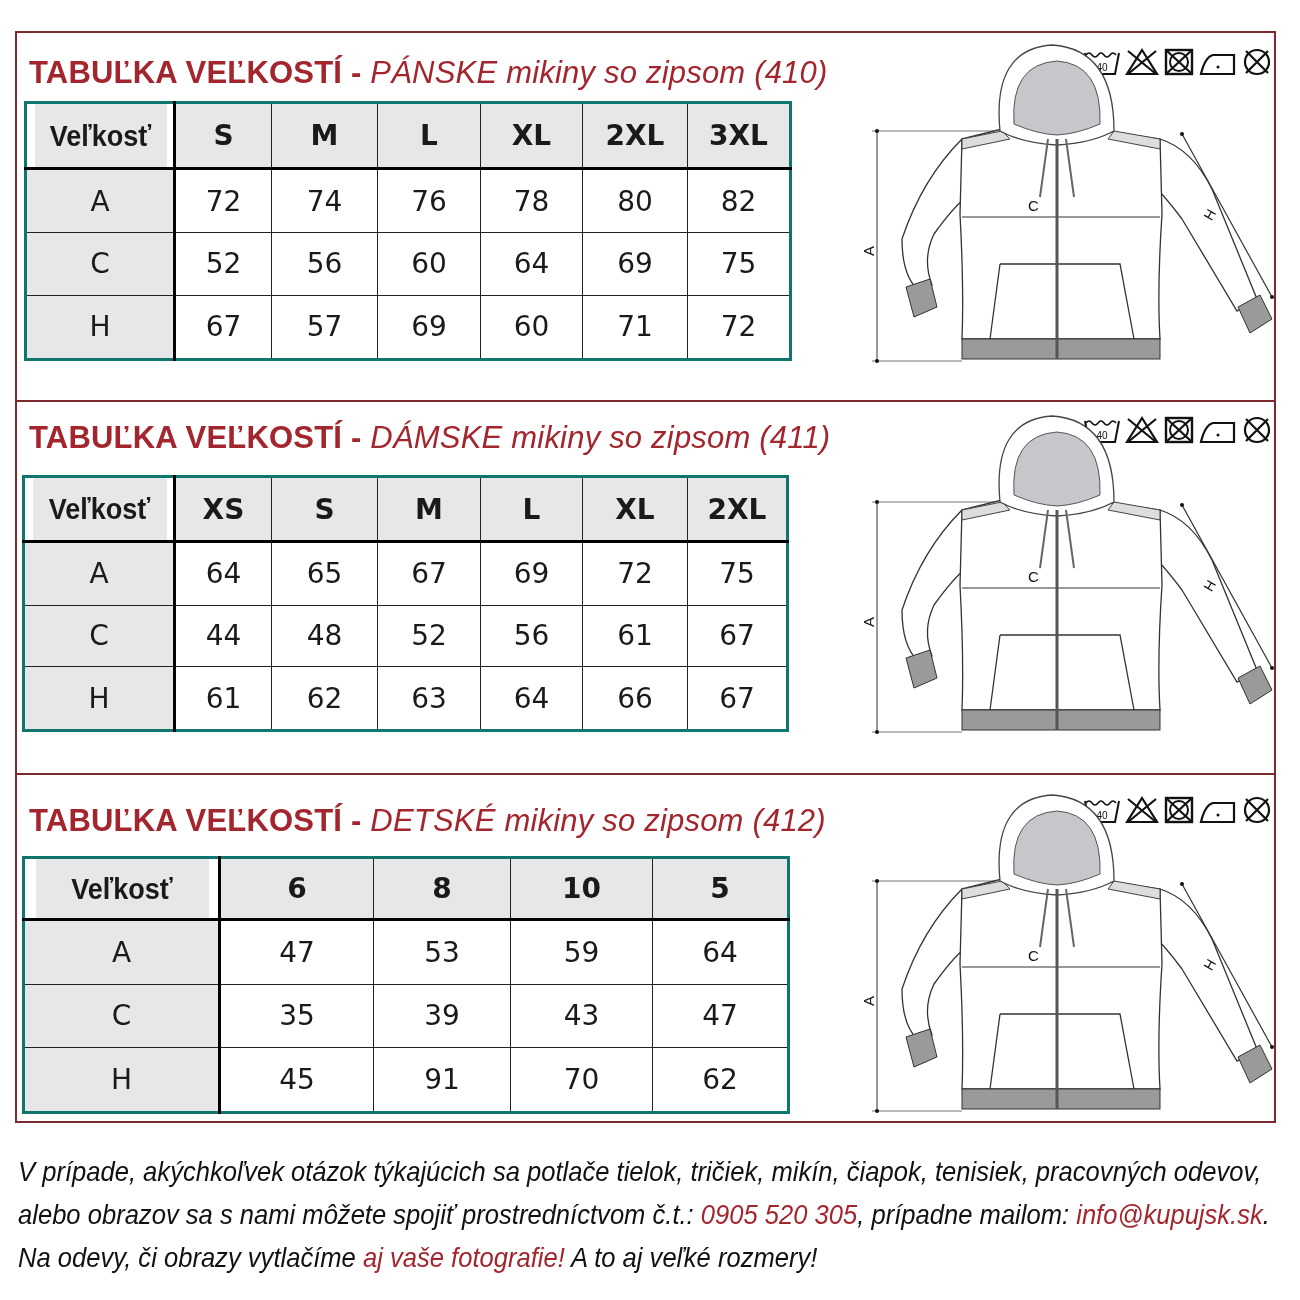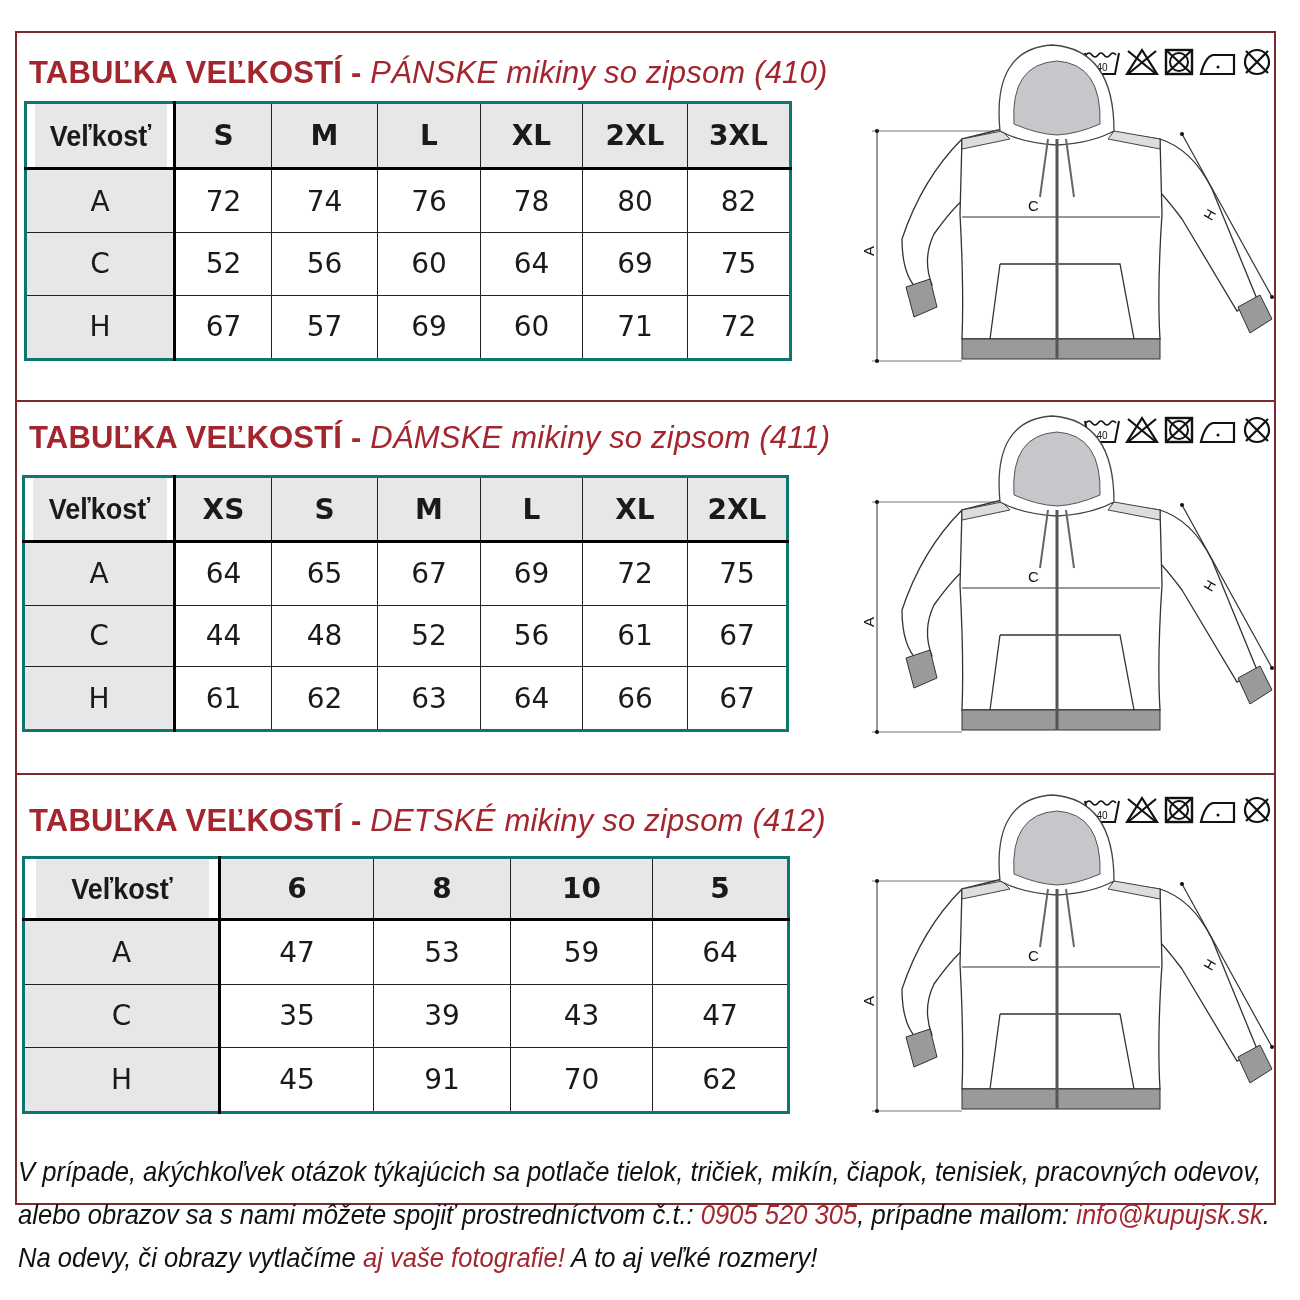--- a/index.html
+++ b/index.html
@@ -270,21 +270,21 @@
 
     <path d="M148 92 Q140 10 200 6 Q262 10 262 92 Q240 104 205 106 Q170 104 148 92 Z" fill="#fff" stroke="#444" stroke-width="1.3"></path>
     <path d="M162 85 Q158 25 205 22 Q250 25 248 85 Q225 95 205 96 Q185 95 162 85 Z" fill="#c5c7ca" stroke="#555" stroke-width="1"></path>
 
     <path d="M196 100 L188 158 M214 100 L222 158" stroke="#666" stroke-width="2" fill="none"></path>
     <line x1="205" y1="100" x2="205" y2="320" stroke="#555" stroke-width="3"></line>
   </svg>
 </div>
 </div>
 
-<div class="panel" style="top:773px;height:432px;">
+<div class="panel" style="top:773px;height:350px;">
   <div class="title" style="top:28px;">
     <span class="bold">TABUĽKA VEĽKOSTÍ -</span>
     <span class="ital">DETSKÉ mikiny so zipsom (412)</span>
   </div>
   <table class="size" style="left:5px;top:81px;width:767px;height:258px;">
     <colgroup>
         <col style="width:196px">
         <col style="width:154px">
         <col style="width:137px">
         <col style="width:142px">

